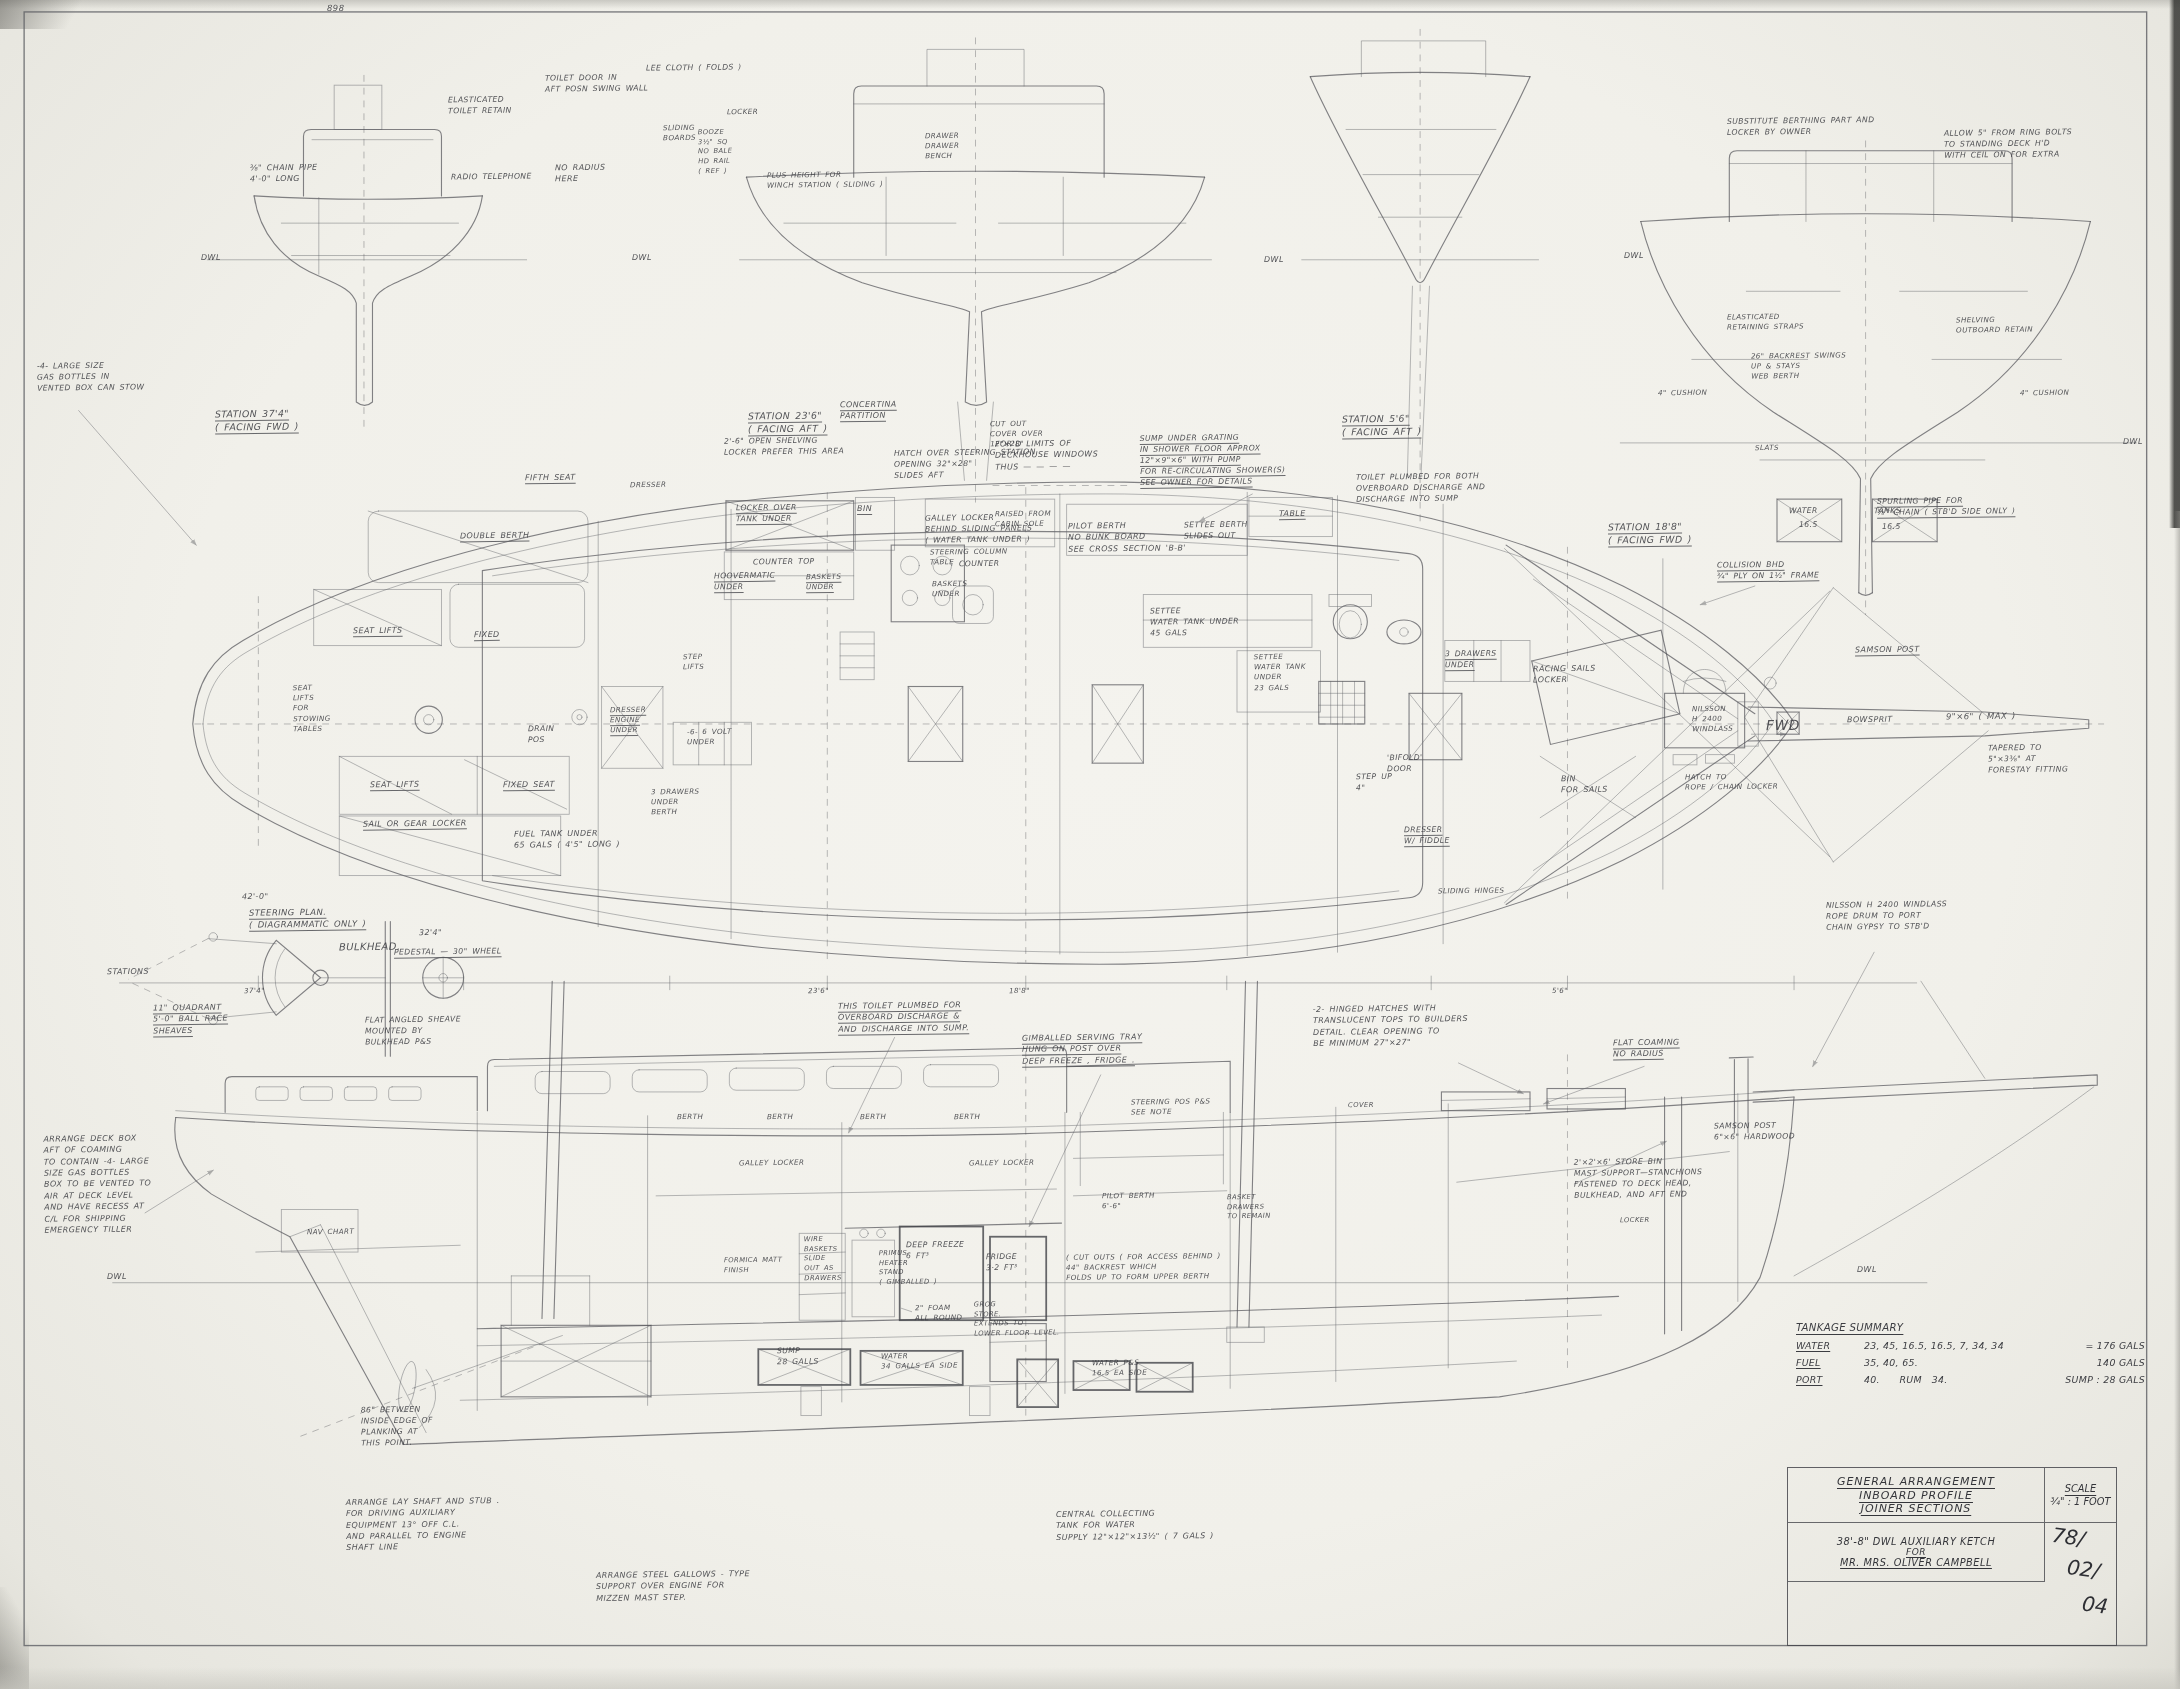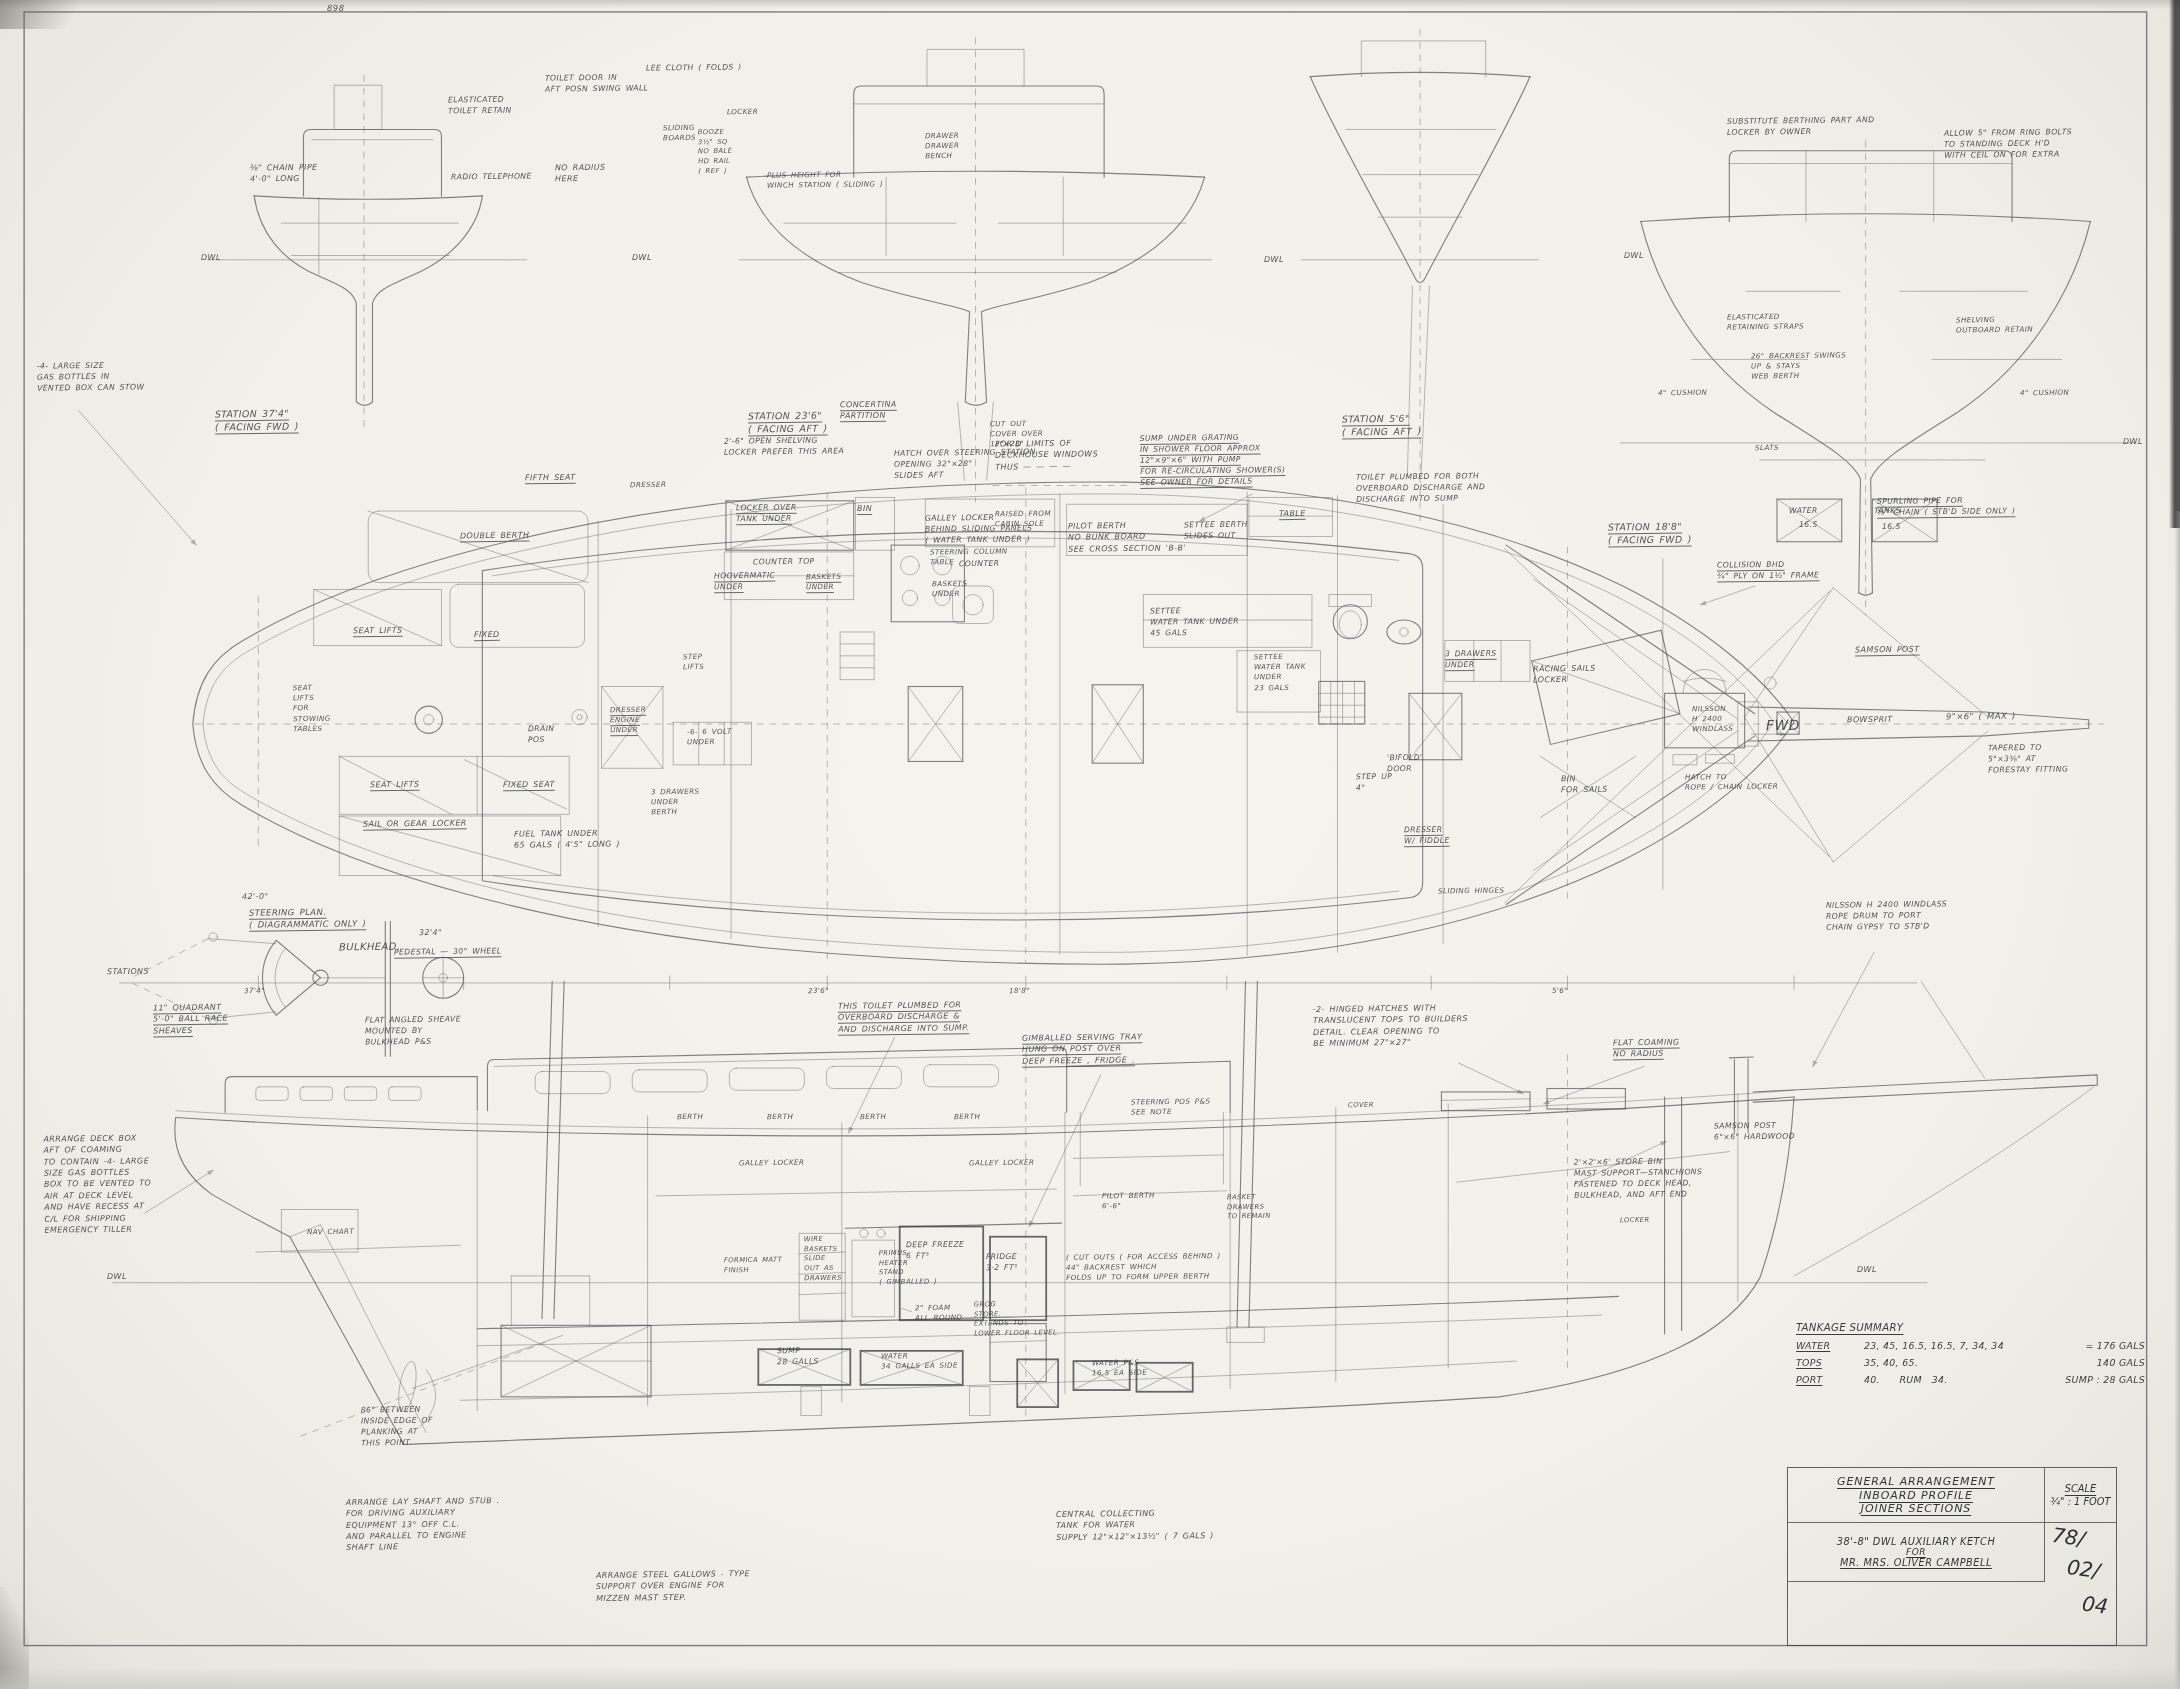--- a/index.html
+++ b/index.html
@@ -608,21 +608,21 @@
 
   <div id="tankage">
     <span class="hd">TANKAGE SUMMARY</span>
     <div>
         <div class="tk-row">
           <span class="tk-label">WATER</span>
           <span class="tk-values">23, 45, 16.5, 16.5, 7, 34, 34</span>
           <span class="tk-total">= 176 GALS</span>
         </div>
         <div class="tk-row">
-          <span class="tk-label">TOPS</span>
+          <span class="tk-label">FUEL</span>
           <span class="tk-values">35, 40, 65.</span>
           <span class="tk-total">140 GALS</span>
         </div>
         <div class="tk-row">
           <span class="tk-label">PORT</span>
           <span class="tk-values">40.      RUM   34.</span>
           <span class="tk-total">SUMP : 28 GALS</span>
         </div>
       </div>
   </div>

